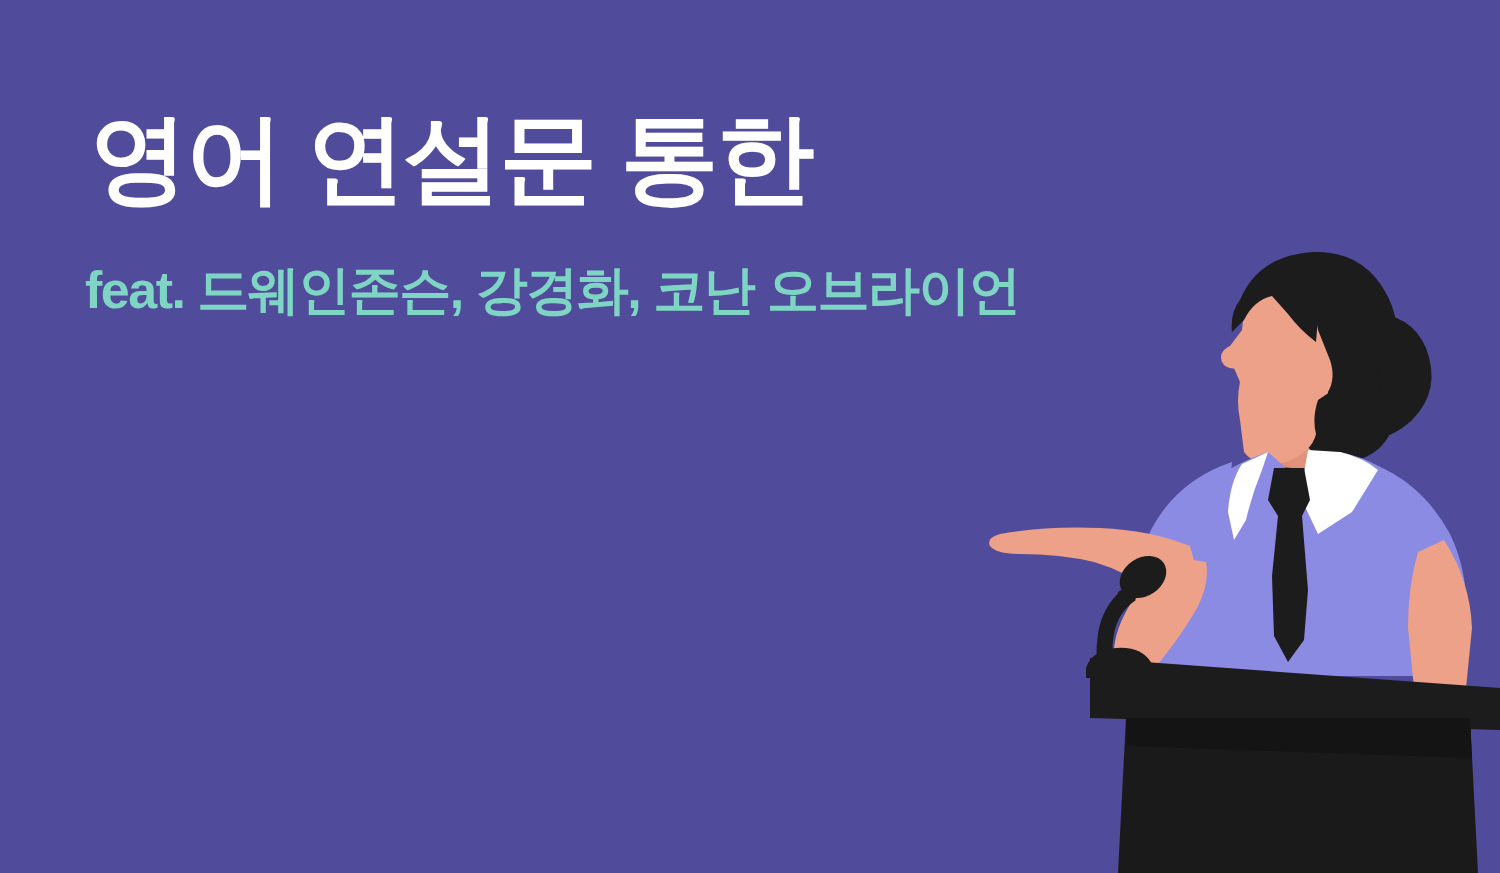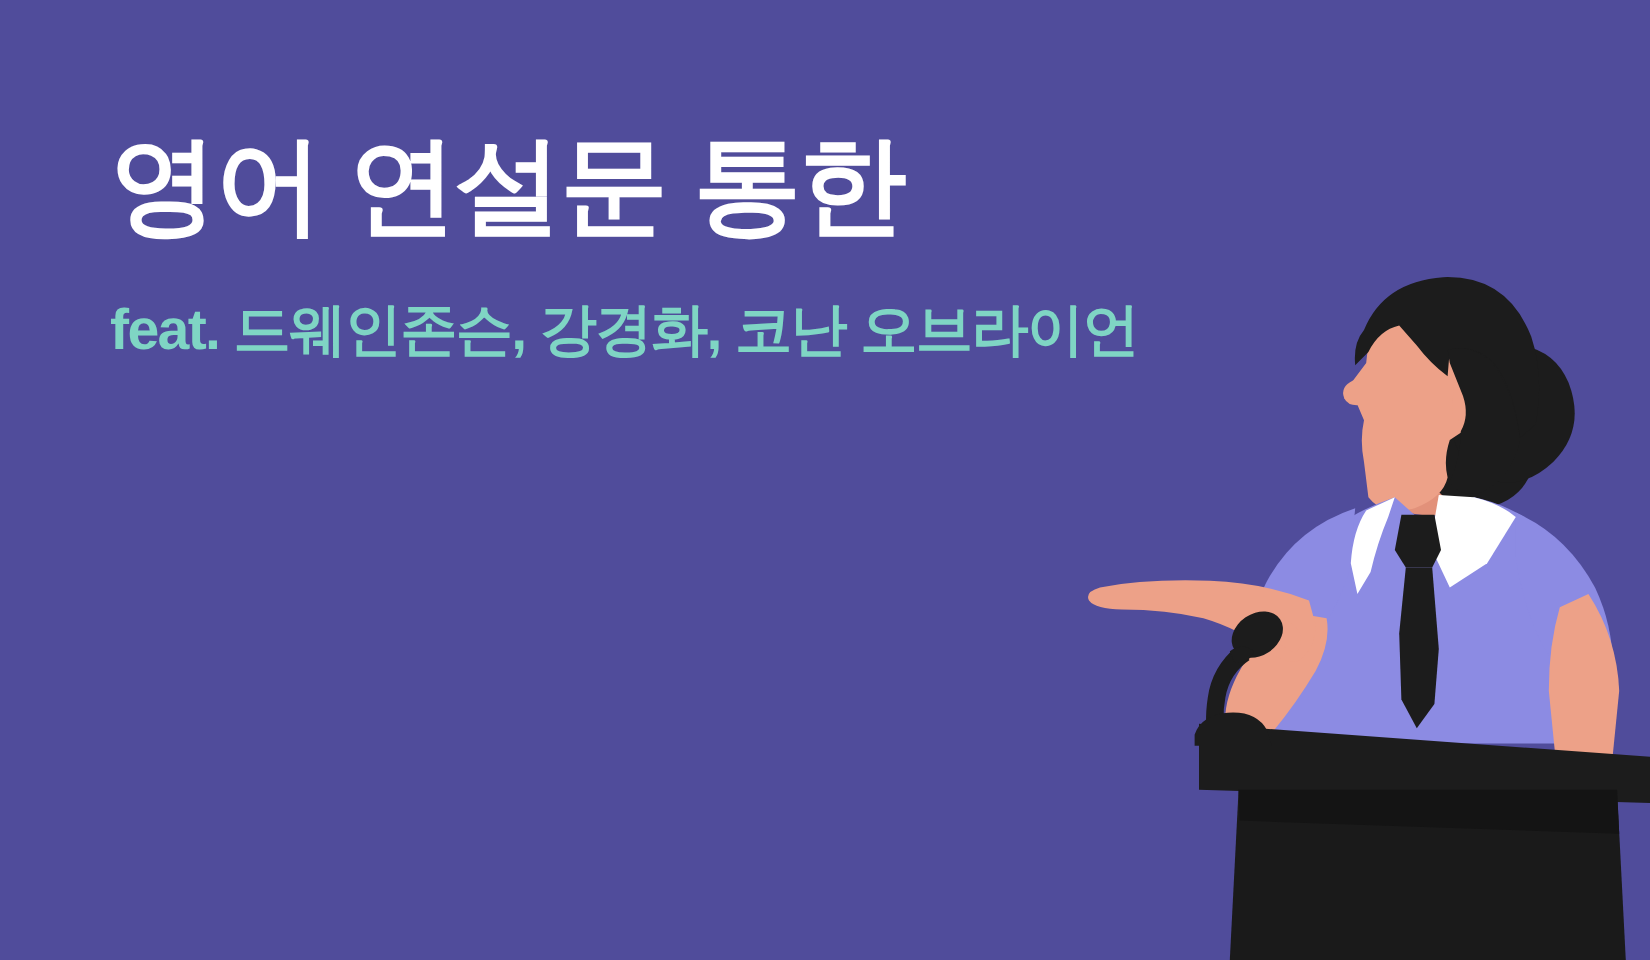--- a/index.html
+++ b/index.html
@@ -26,33 +26,33 @@
     width: 1030px;
     z-index: 40;
   }
   .title-line {
     color: #ffffff;
     font-weight: 700;
     font-size: 98px;
     line-height: 1.52;
     letter-spacing: -2px;
     white-space: nowrap;
-    margin: 16px;
+    margin: 6px;
   }
   #title-line-2 {
     margin-top: -8px;
   }
   #subtitle {
     color: #7FD5C4;
     font-weight: 700;
     font-size: 52px;
     line-height: 1.3;
     letter-spacing: -1.5px;
     white-space: nowrap;
-    margin: 16px;
+    margin: 1px;
     margin-top: 24px;
   }
 
   
   #illustration {
     position: absolute;
     left: 0;
     top: 0;
     width: 1500px;
     height: 873px;

